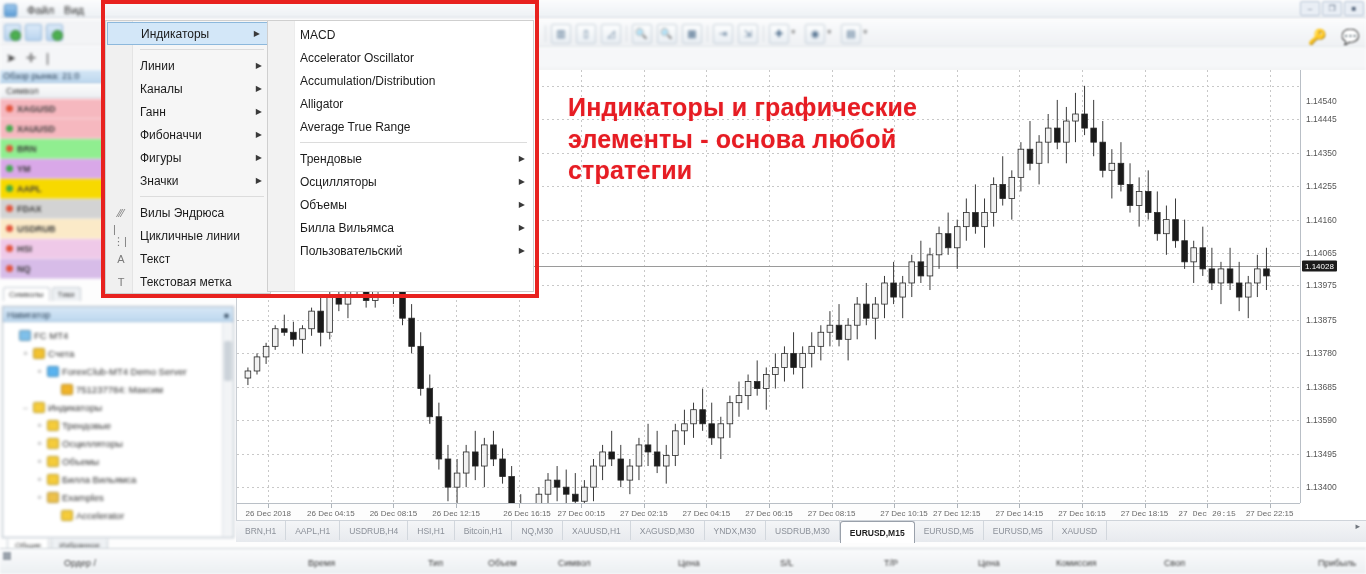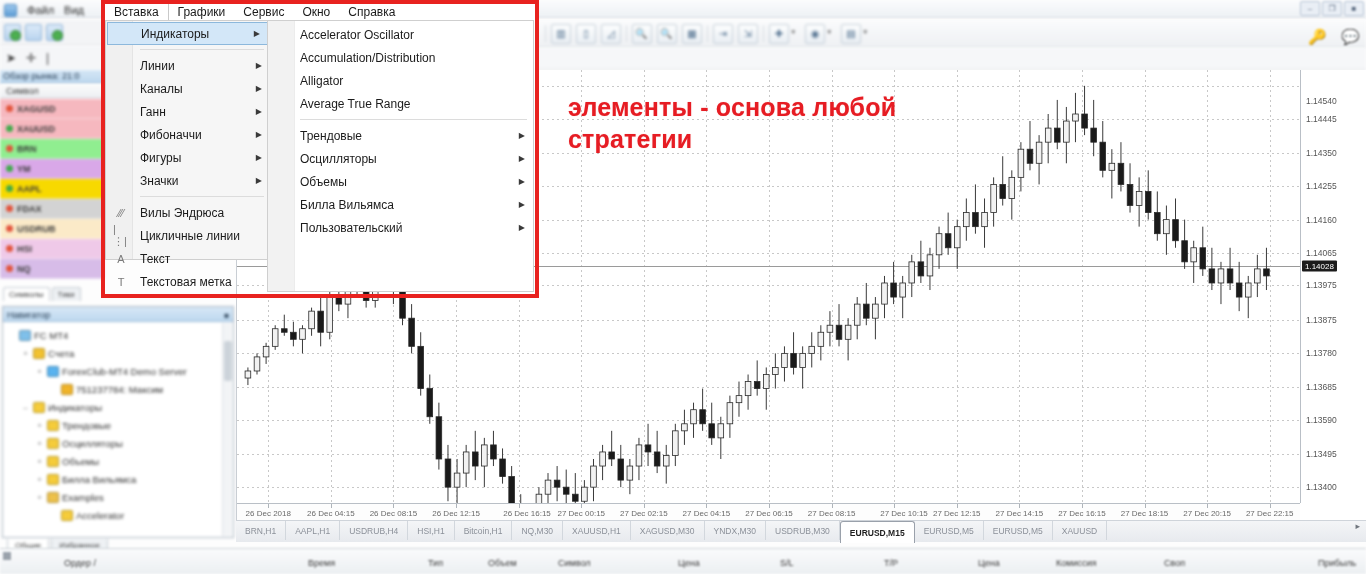--- a/index.html
+++ b/index.html
@@ -256,21 +256,21 @@
     display: flex; align-items: center; z-index: 62;
     background: #fff;
   }
   .mitem {
     font-size: 12px; color: #1b1b1b; padding: 0 9px;
     height: 16px; line-height: 16px;
   }
   .mitem.sep-r { border-right: 1px solid #c9c9c9; }
 
   .menu1 {
-    position: absolute; left: 105px; top: 20px; width: 166px; height: 240px;
+    position: absolute; left: 105px; top: 20px; width: 166px; height: 274px;
     background: #f6f6f6; border: 1px solid #cfcfcf;
     z-index: 63;
   }
   .menu1 .gutter {
     position: absolute; left: 0; top: 0; width: 27px; bottom: 0;
     background: #f0f0f0; border-right: 1px solid #e4e4e4;
   }
   .menu2 {
     position: absolute; left: 267px; top: 20px; width: 267px; height: 272px;
     background: #ffffff; border: 1px solid #cfcfcf;
@@ -1001,27 +1001,28 @@
         <div class="xlab" style="left: 667px;">27 Dec 10:15</div>
         <div class="xtick" style="left: 719.765px;"></div>
         <div class="xlab" style="left: 719.765px;">27 Dec 12:15</div>
         <div class="xtick" style="left: 782.353px;"></div>
         <div class="xlab" style="left: 782.353px;">27 Dec 14:15</div>
         <div class="xtick" style="left: 844.941px;"></div>
         <div class="xlab" style="left: 844.941px;">27 Dec 16:15</div>
         <div class="xtick" style="left: 907.529px;"></div>
         <div class="xlab" style="left: 907.529px;">27 Dec 18:15</div>
         <div class="xtick" style="left: 970.118px;"></div>
-        <div class="xlab" style="left: 970.118px;">27 Dec 20:15</div>
+        <div class="xlab" style="left: 970.118px; font-family: Liberation Mono, monospace;">27 Dec 20:15</div>
         <div class="xtick" style="left: 1032.71px;"></div>
         <div class="xlab" style="left: 1032.71px;">27 Dec 22:15</div>
       </div>
   </div>
 
   <div class="annot">
+    <div>Индикаторы и графические</div>
     <div>элементы - основа любой</div>
     <div>стратегии</div>
   </div>
 
   <div class="chart-tabs" id="chart-tabs">
       <div class="ctab">BRN,H1</div>
       <div class="ctab">AAPL,H1</div>
       <div class="ctab">USDRUB,H4</div>
       <div class="ctab">HSI,H1</div>
       <div class="ctab">Bitcoin,H1</div>
@@ -1048,27 +1049,20 @@
         <div class="th" style="left: 660px;">Цена</div>
         <div class="th" style="left: 762px;">S/L</div>
         <div class="th" style="left: 866px;">T/P</div>
         <div class="th" style="left: 960px;">Цена</div>
         <div class="th" style="left: 1038px;">Комиссия</div>
         <div class="th" style="left: 1146px;">Своп</div>
         <div class="th" style="left: 1300px;">Прибыль</div>
       </div>
   </div>
 
-  <div class="menubar" id="menubar">
-      <span class="mitem sep-r">Вставка</span>
-      <span class="mitem">Графики</span>
-      <span class="mitem">Сервис</span>
-      <span class="mitem">Окно</span>
-      <span class="mitem">Справка</span>
-    </div>
 
   <div class="menu1">
     <div class="gutter"></div>
     <div id="menu1-items" style="position:relative;z-index:2;padding-top:1px;">
         <div class="mrow hl">
           <span>Индикаторы</span>
           <span class="arr">▶</span>
         </div>
         <div class="mdiv"></div>
         <div class="mrow">
@@ -1112,20 +1106,23 @@
           <span class="mglyph">T</span>
           <span>Текстовая метка</span>
         </div>
       </div>
   </div>
 
   <div class="menu2">
     <div class="gutter"></div>
     <div id="menu2-items" style="position:relative;z-index:2;padding-top:2px;">
         <div class="mrow">
+          <span>MACD</span>
+        </div>
+        <div class="mrow">
           <span>Accelerator Oscillator</span>
         </div>
         <div class="mrow">
           <span>Accumulation/Distribution</span>
         </div>
         <div class="mrow">
           <span>Alligator</span>
         </div>
         <div class="mrow">
           <span>Average True Range</span>

